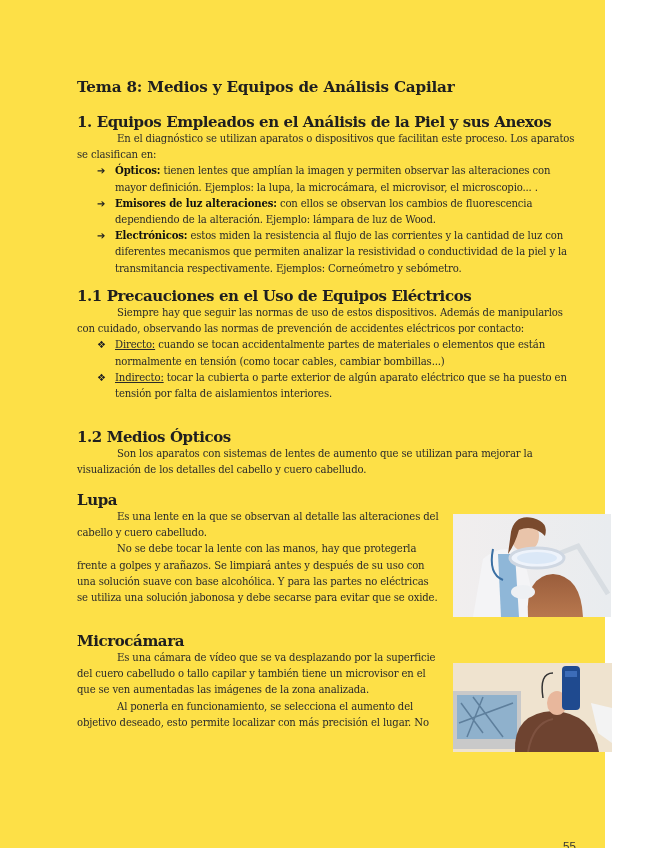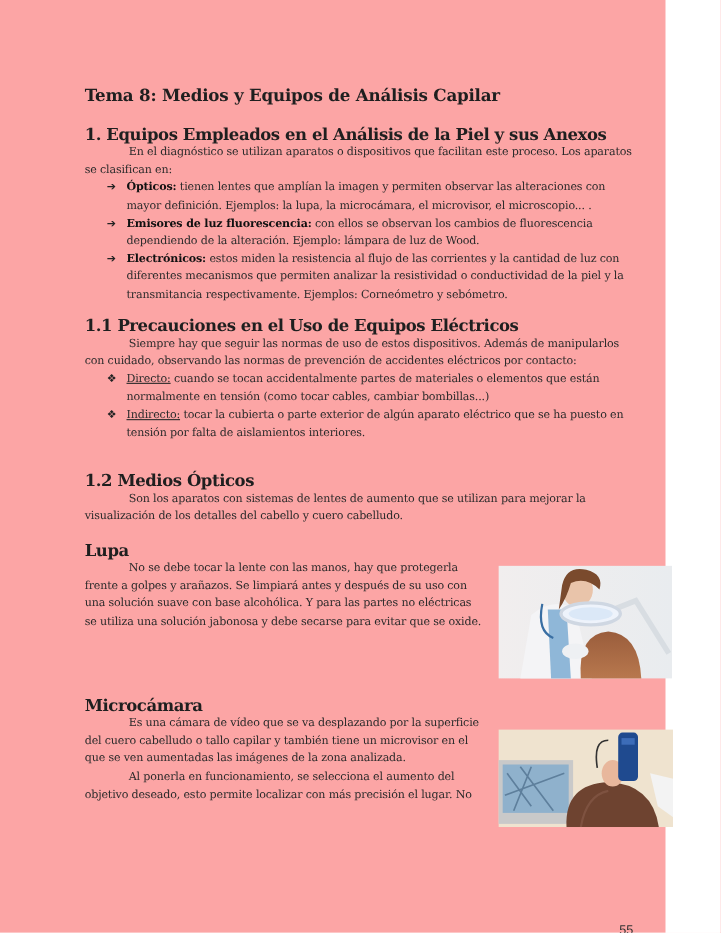--- a/index.html
+++ b/index.html
@@ -1,18 +1,18 @@
 <!DOCTYPE html>
 <html><head>
   <meta charset="utf-8">
   <style>
     html, body { margin: 0; padding: 0; background: #ffffff; }
     body { width: 655px; height: 848px; position: relative; overflow: hidden;
            font-family: "DejaVu Serif", "Liberation Serif", serif; color: #222222; }
-    .page { position: absolute; left: 0; top: 0; width: 605px; height: 848px; background: #fca5a5; }
+    .page { position: absolute; left: 0; top: 0; width: 605px; height: 848px; background: #fde047; }
     .title { font-family: "DejaVu Serif", serif; font-weight: bold; font-size: 15.2px;
              color: #1f1f1f; margin: 0; line-height: 20px; letter-spacing: -0.2px; }
     .h2 { font-family: "DejaVu Serif", serif; font-weight: bold; font-size: 15px;
           color: #1f1f1f; margin: 0; line-height: 17px; letter-spacing: -0.4px; }
     .p { font-size: 10.1px; line-height: 16.2px; margin: 0; color: #2a2a2a; letter-spacing: -0.15px; }
     .indent { text-indent: 40px; }
     ul { list-style: none; margin: 0; padding: 0; }
     .bl { position: relative; padding-left: 38px; font-size: 10.1px; line-height: 16.2px;
           color: #2a2a2a; letter-spacing: -0.15px; }
     .bl .bullet { position: absolute; left: 20px; top: 0; font-size: 10px; color: #222; }
@@ -32,21 +32,21 @@
   <div class="sec" style="top:77px;">
     <h1 class="title">Tema 8: Medios y Equipos de Análisis Capilar</h1>
     <div style="height:17px"></div>
     <h2 class="h2">1. Equipos Empleados en el Análisis de la Piel y sus Anexos</h2>
     <p class="p indent">En el diagnóstico se utilizan aparatos o dispositivos que facilitan este proceso. Los aparatos se clasifican en:</p>
     <ul>
       <li class="bl">
         <span class="bullet">➔</span><b>Ópticos:</b><span> tienen lentes que amplían la imagen y permiten observar las alteraciones con mayor definición. Ejemplos: la lupa, la microcámara, el microvisor, el microscopio... .</span>
       </li>
       <li class="bl">
-        <span class="bullet">➔</span><b>Emisores de luz fluorescencia:</b><span> con ellos se observan los cambios de fluorescencia dependiendo de la alteración. Ejemplo: lámpara de luz de Wood.</span>
+        <span class="bullet">➔</span><b>Emisores de luz alteraciones:</b><span> con ellos se observan los cambios de fluorescencia dependiendo de la alteración. Ejemplo: lámpara de luz de Wood.</span>
       </li>
       <li class="bl">
         <span class="bullet">➔</span><b>Electrónicos:</b><span> estos miden la resistencia al flujo de las corrientes y la cantidad de luz con diferentes mecanismos que permiten analizar la resistividad o conductividad de la piel y la transmitancia respectivamente. Ejemplos: Corneómetro y sebómetro.</span>
       </li>
     </ul>
   </div>
 
   <div class="sec" style="top:288px;">
     <h2 class="h2">1.1 Precauciones en el Uso de Equipos Eléctricos</h2>
     <p class="p indent">Siempre hay que seguir las normas de uso de estos dispositivos. Además de manipularlos con cuidado, observando las normas de prevención de accidentes eléctricos por contacto:</p>
@@ -60,20 +60,21 @@
     </ul>
   </div>
 
   <div class="sec" style="top:429px;">
     <h2 class="h2">1.2 Medios Ópticos</h2>
     <p class="p indent">Son los aparatos con sistemas de lentes de aumento que se utilizan para mejorar la visualización de los detalles del cabello y cuero cabelludo.</p>
   </div>
 
   <div class="sec narrow" style="top:492px;">
     <h3 class="h2">Lupa</h3>
+    <p class="p indent">Es una lente en la que se observan al detalle las alteraciones del cabello y cuero cabelludo.</p>
     <p class="p indent">No se debe tocar la lente con las manos, hay que protegerla frente a golpes y arañazos. Se limpiará antes y después de su uso con una solución suave con base alcohólica. Y para las partes no eléctricas se utiliza una solución jabonosa y debe secarse para evitar que se oxide.</p>
   </div>
 
   <div class="img" style="left:453px; top:514px; width:158px; height:103px;" title="Profesional examinando el cuero cabelludo con una lupa">
     <svg width="158" height="103" viewBox="0 0 158 103">
       <defs>
         <linearGradient id="bg1" x1="0" y1="0" x2="1" y2="0">
           <stop offset="0" stop-color="#f1eeee"></stop>
           <stop offset="1" stop-color="#e9ecef"></stop>
         </linearGradient>

